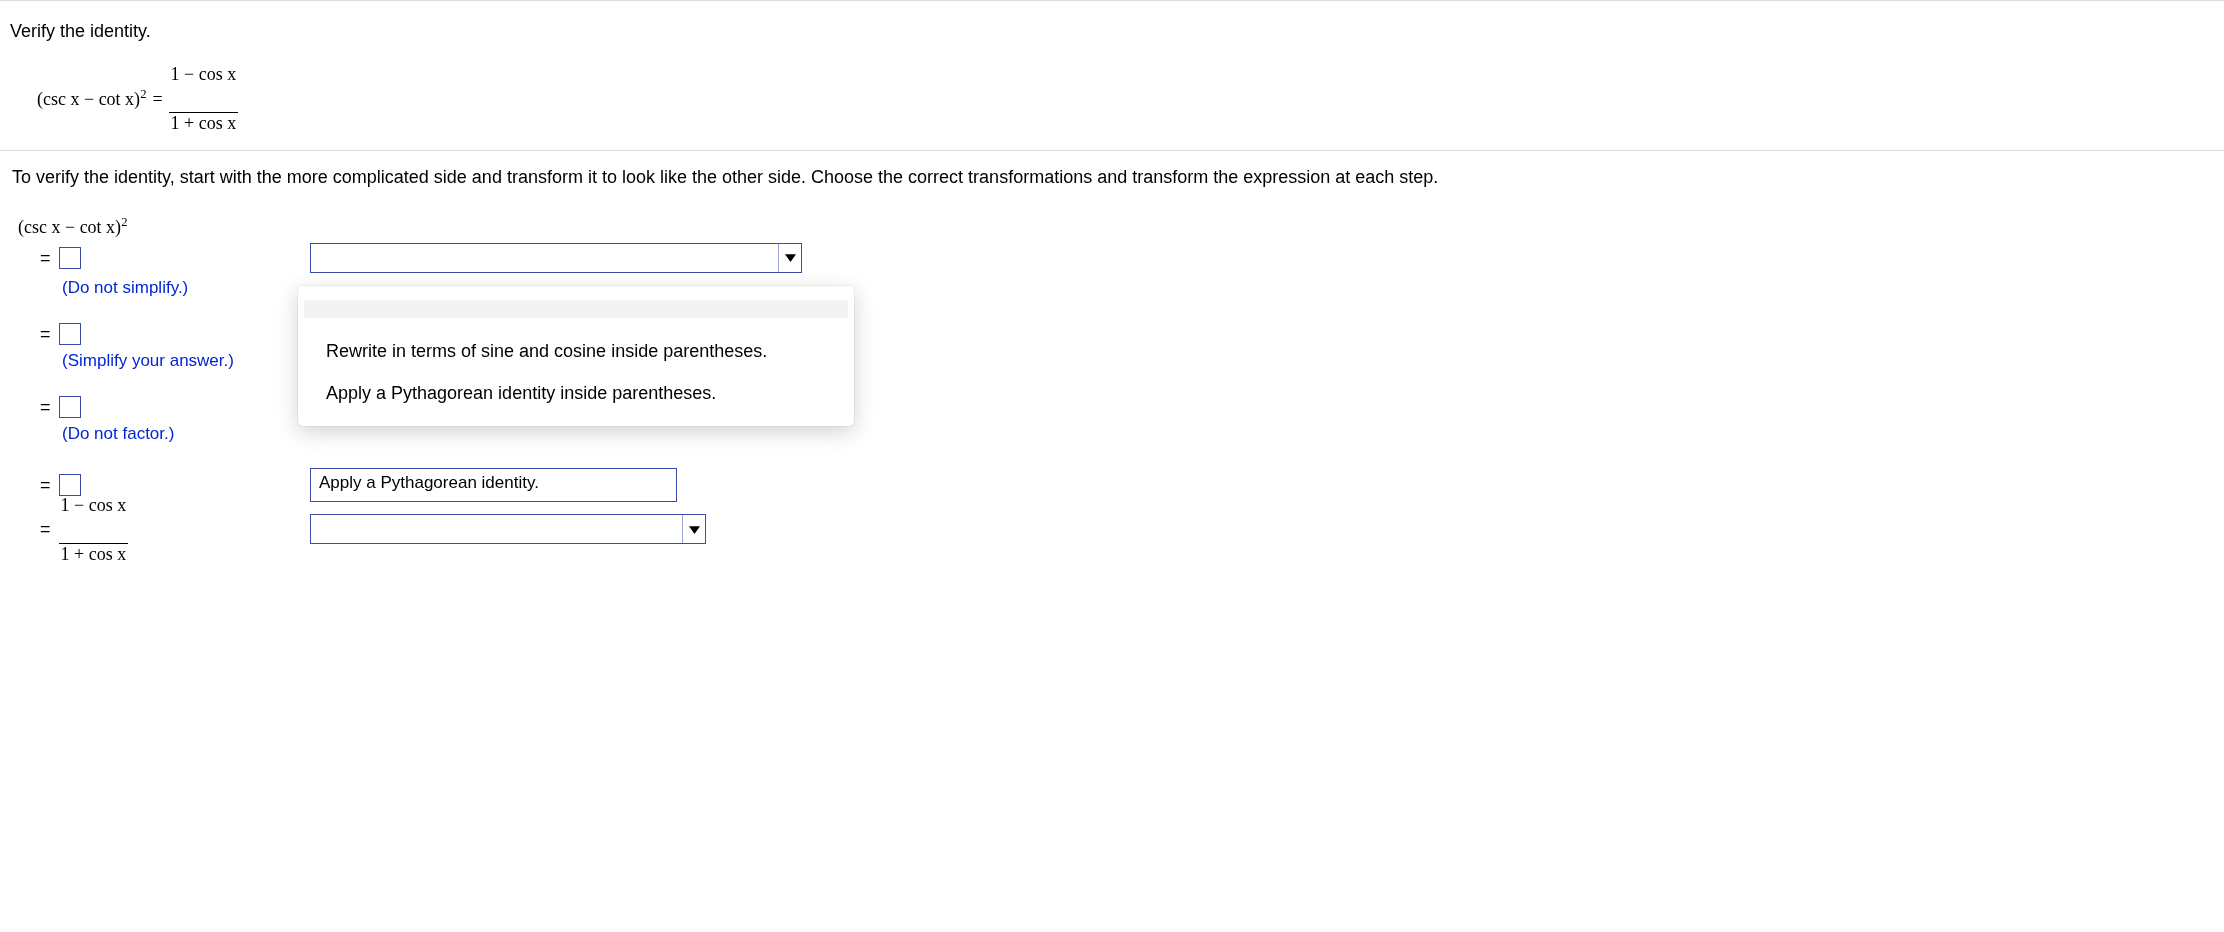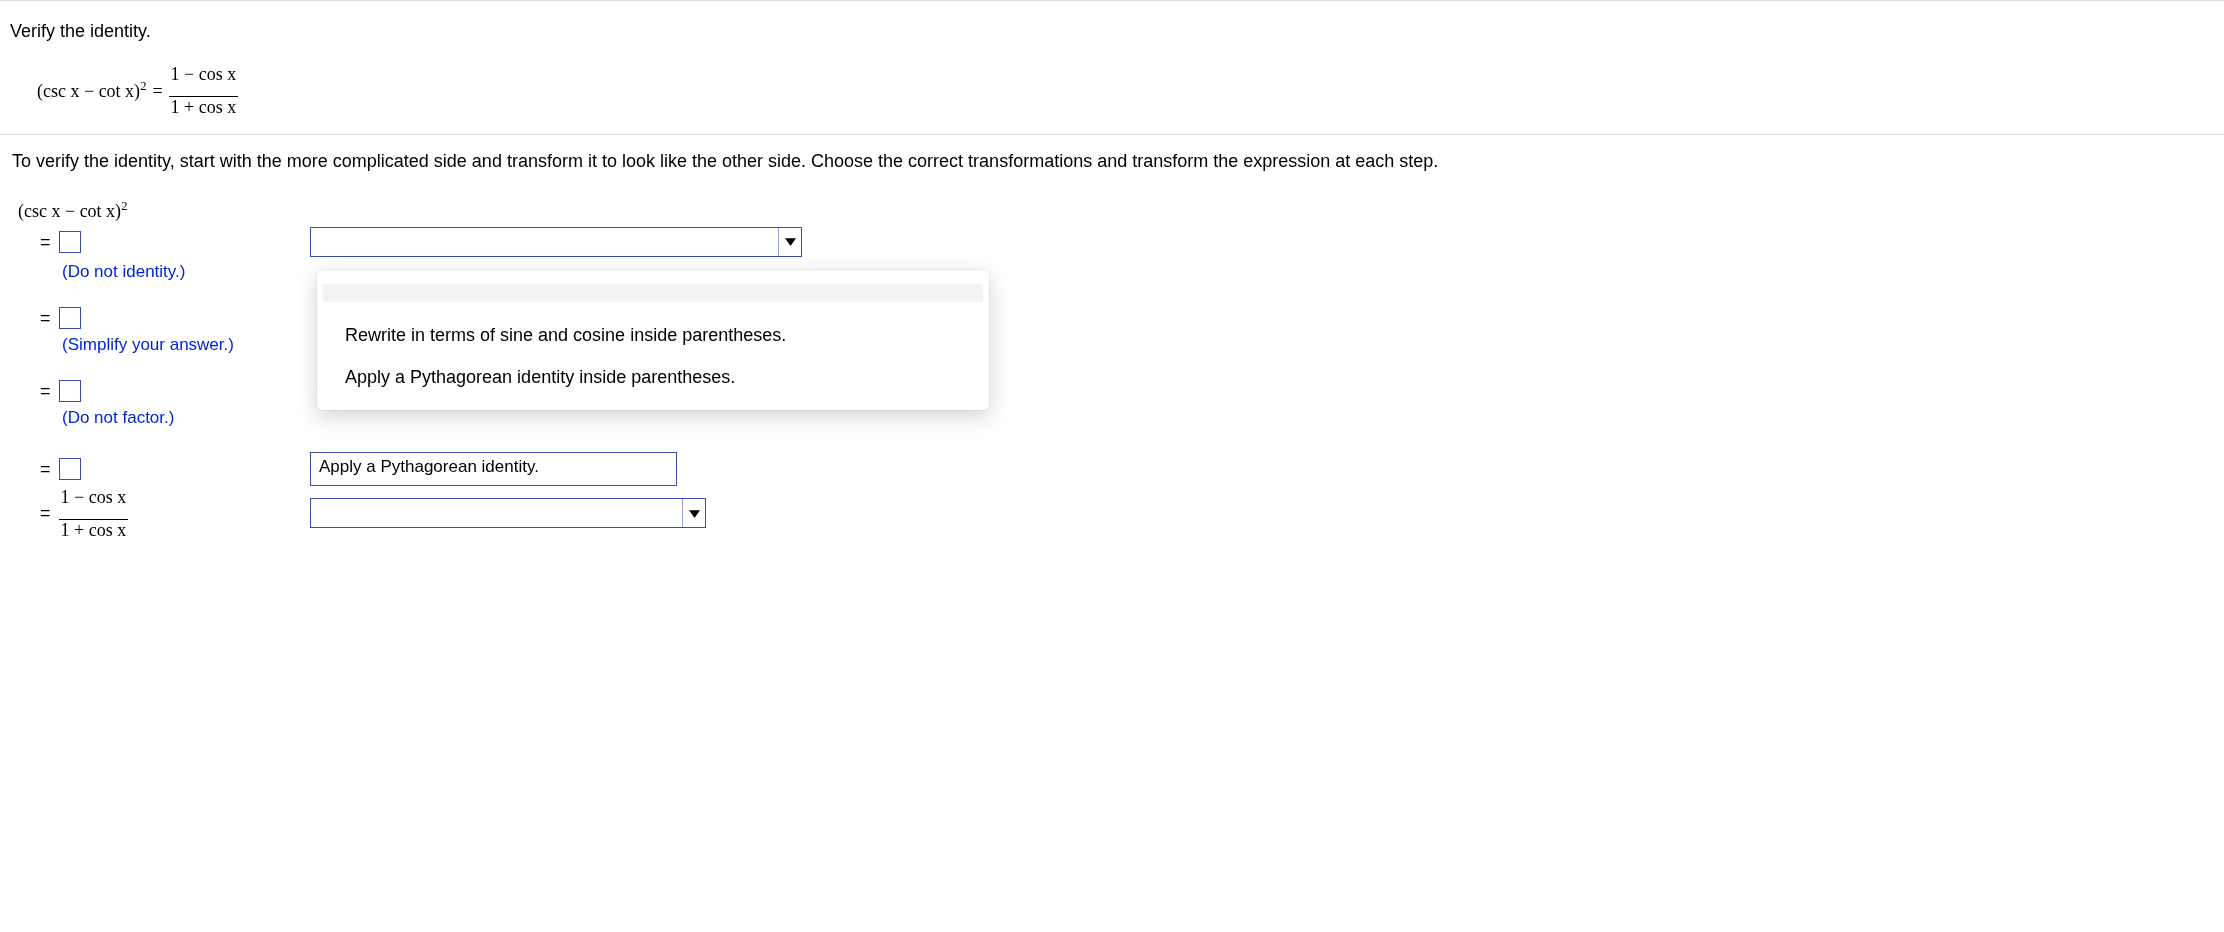--- a/index.html
+++ b/index.html
@@ -6,38 +6,38 @@
   html,body{margin:0;padding:0;background:#fff;}
   body{font-family:Arial,"Helvetica Neue",Helvetica,sans-serif;font-size:18px;color:var(--ink);width:2224px;min-height:932px;line-height:1.35;}
   .hr{height:1px;background:var(--rule);margin:0;}
   .pad{padding:18px 10px;}
   .pad-tight{padding:14px 12px 12px 12px;}
   .math{font-family:"Times New Roman",Times,serif;}
   .lhs{display:inline-flex;align-items:center;gap:6px;margin-left:27px;}
   .squared sup{font-size:0.7em;vertical-align:super;}
   .frac{display:inline-flex;flex-direction:column;align-items:center;line-height:1.0;gap:12px;}
   .frac .num{padding:0 2px 1px 2px;}
-  .frac .den{border-top:1.2px solid #000;padding:1px 2px 0 2px;}
+  .frac .den{border-top:1.2px solid #000;padding:1px 2px 0 2px;margin-top:16px;}
   
   .steps{padding:6px 12px 30px 12px;position:relative;}
   .startexpr{margin:6px 0 4px 6px;}
   .row{display:flex;align-items:center;gap:10px;margin:0 0 4px 0;position:relative;}
   .eqcell{width:260px;min-width:260px;display:flex;align-items:center;gap:8px;padding-left:28px;}
   .eqsign{font-family:Arial,sans-serif;}
   .ansbox{width:20px;height:20px;border:1.5px solid var(--dd-border);background:#fff;display:inline-block;}
   .hint{color:var(--blue);font-size:17px;padding-left:50px;margin-bottom:22px;}
   .dd{position:relative;display:inline-flex;align-items:center;height:28px;border:1px solid var(--dd-border);background:#fff;}
   .dd .slot{padding:2px 34px 2px 8px;min-height:20px;font-family:Arial,sans-serif;font-size:17px;}
   .dd .chev{position:absolute;right:0;top:0;width:22px;height:100%;display:flex;align-items:center;justify-content:center;border-left:1px solid #9aa3d6;}
   .dd .chev svg{width:11px;height:11px;}
   .dd.w-lg{width:490px;}
   .dd.w-md{width:394px;}
   .dd-text{display:inline-block;height:28px;border:1px solid var(--dd-border);padding:2px 8px;font-family:Arial,sans-serif;font-size:17px;min-width:349px;line-height:24px;}
   
-  .panel{position:absolute;left:298px;top:84px;width:672px;background:var(--panel-bg);border-radius:5px;box-shadow:0 6px 22px var(--shadow),0 0 0 1px rgba(0,0,0,0.04);padding:14px 0 12px 0;z-index:10;margin-left:19px;}
+  .panel{position:absolute;left:298px;top:84px;width:556px;background:var(--panel-bg);border-radius:5px;box-shadow:0 6px 22px var(--shadow),0 0 0 1px rgba(0,0,0,0.04);padding:14px 0 12px 0;z-index:10;}
   .panel .toprow{height:18px;background:var(--rowhover);margin:0 6px 12px 6px;border-radius:2px;}
   .panel .opt{padding:9px 28px;font-size:18px;cursor:default;}
   
   .eqcell.tall{height:46px;}
 </style>
 </head>
 <body>
 
 <div class="hr"></div>
 
@@ -70,21 +70,21 @@
     </div>
     <div class="dd w-lg">
       <div class="slot"></div>
       <div class="chev">
         <svg viewBox="0 0 10 10">
             <polygon points="0,2 10,2 5,9" fill="#000"></polygon>
           </svg>
       </div>
     </div>
   </div>
-  <div class="hint">(Do not identity.)</div>
+  <div class="hint">(Do not simplify.)</div>
 
   <div class="row">
     <div class="eqcell">
       <span class="eqsign">=</span>
       <span class="ansbox"></span>
     </div>
   </div>
   <div class="hint">(Simplify your answer.)</div>
 
   <div class="row">

